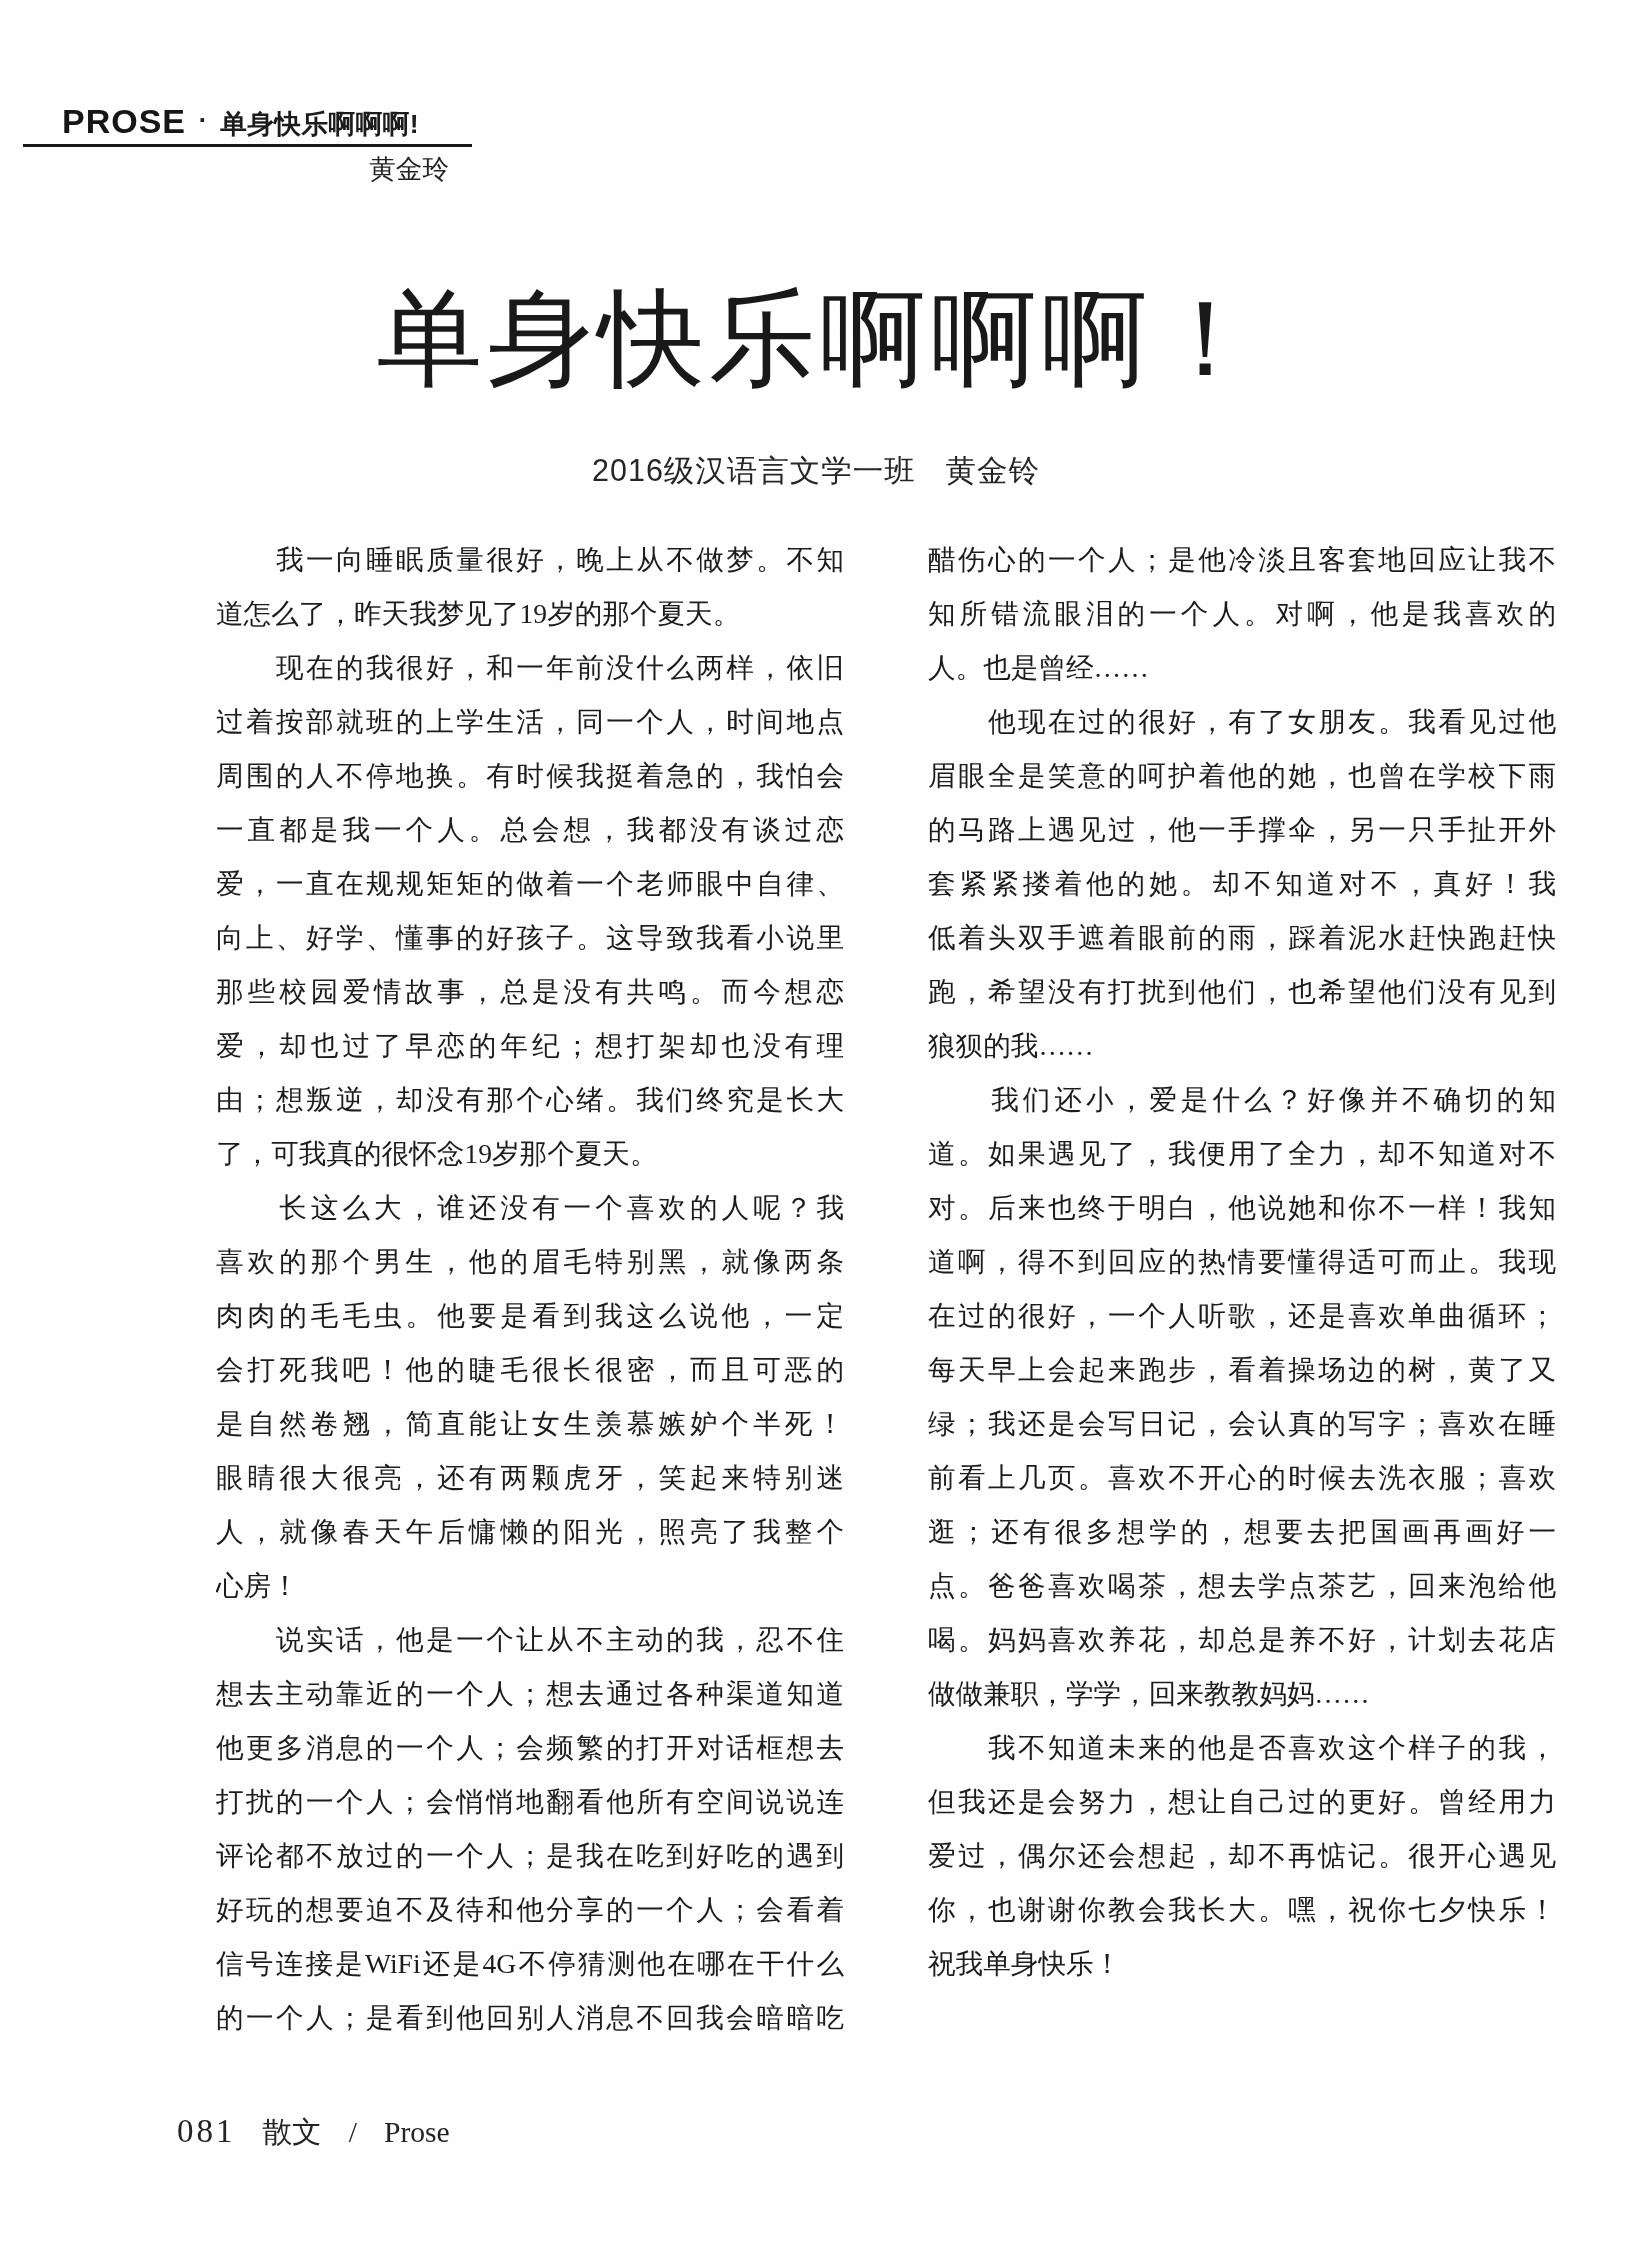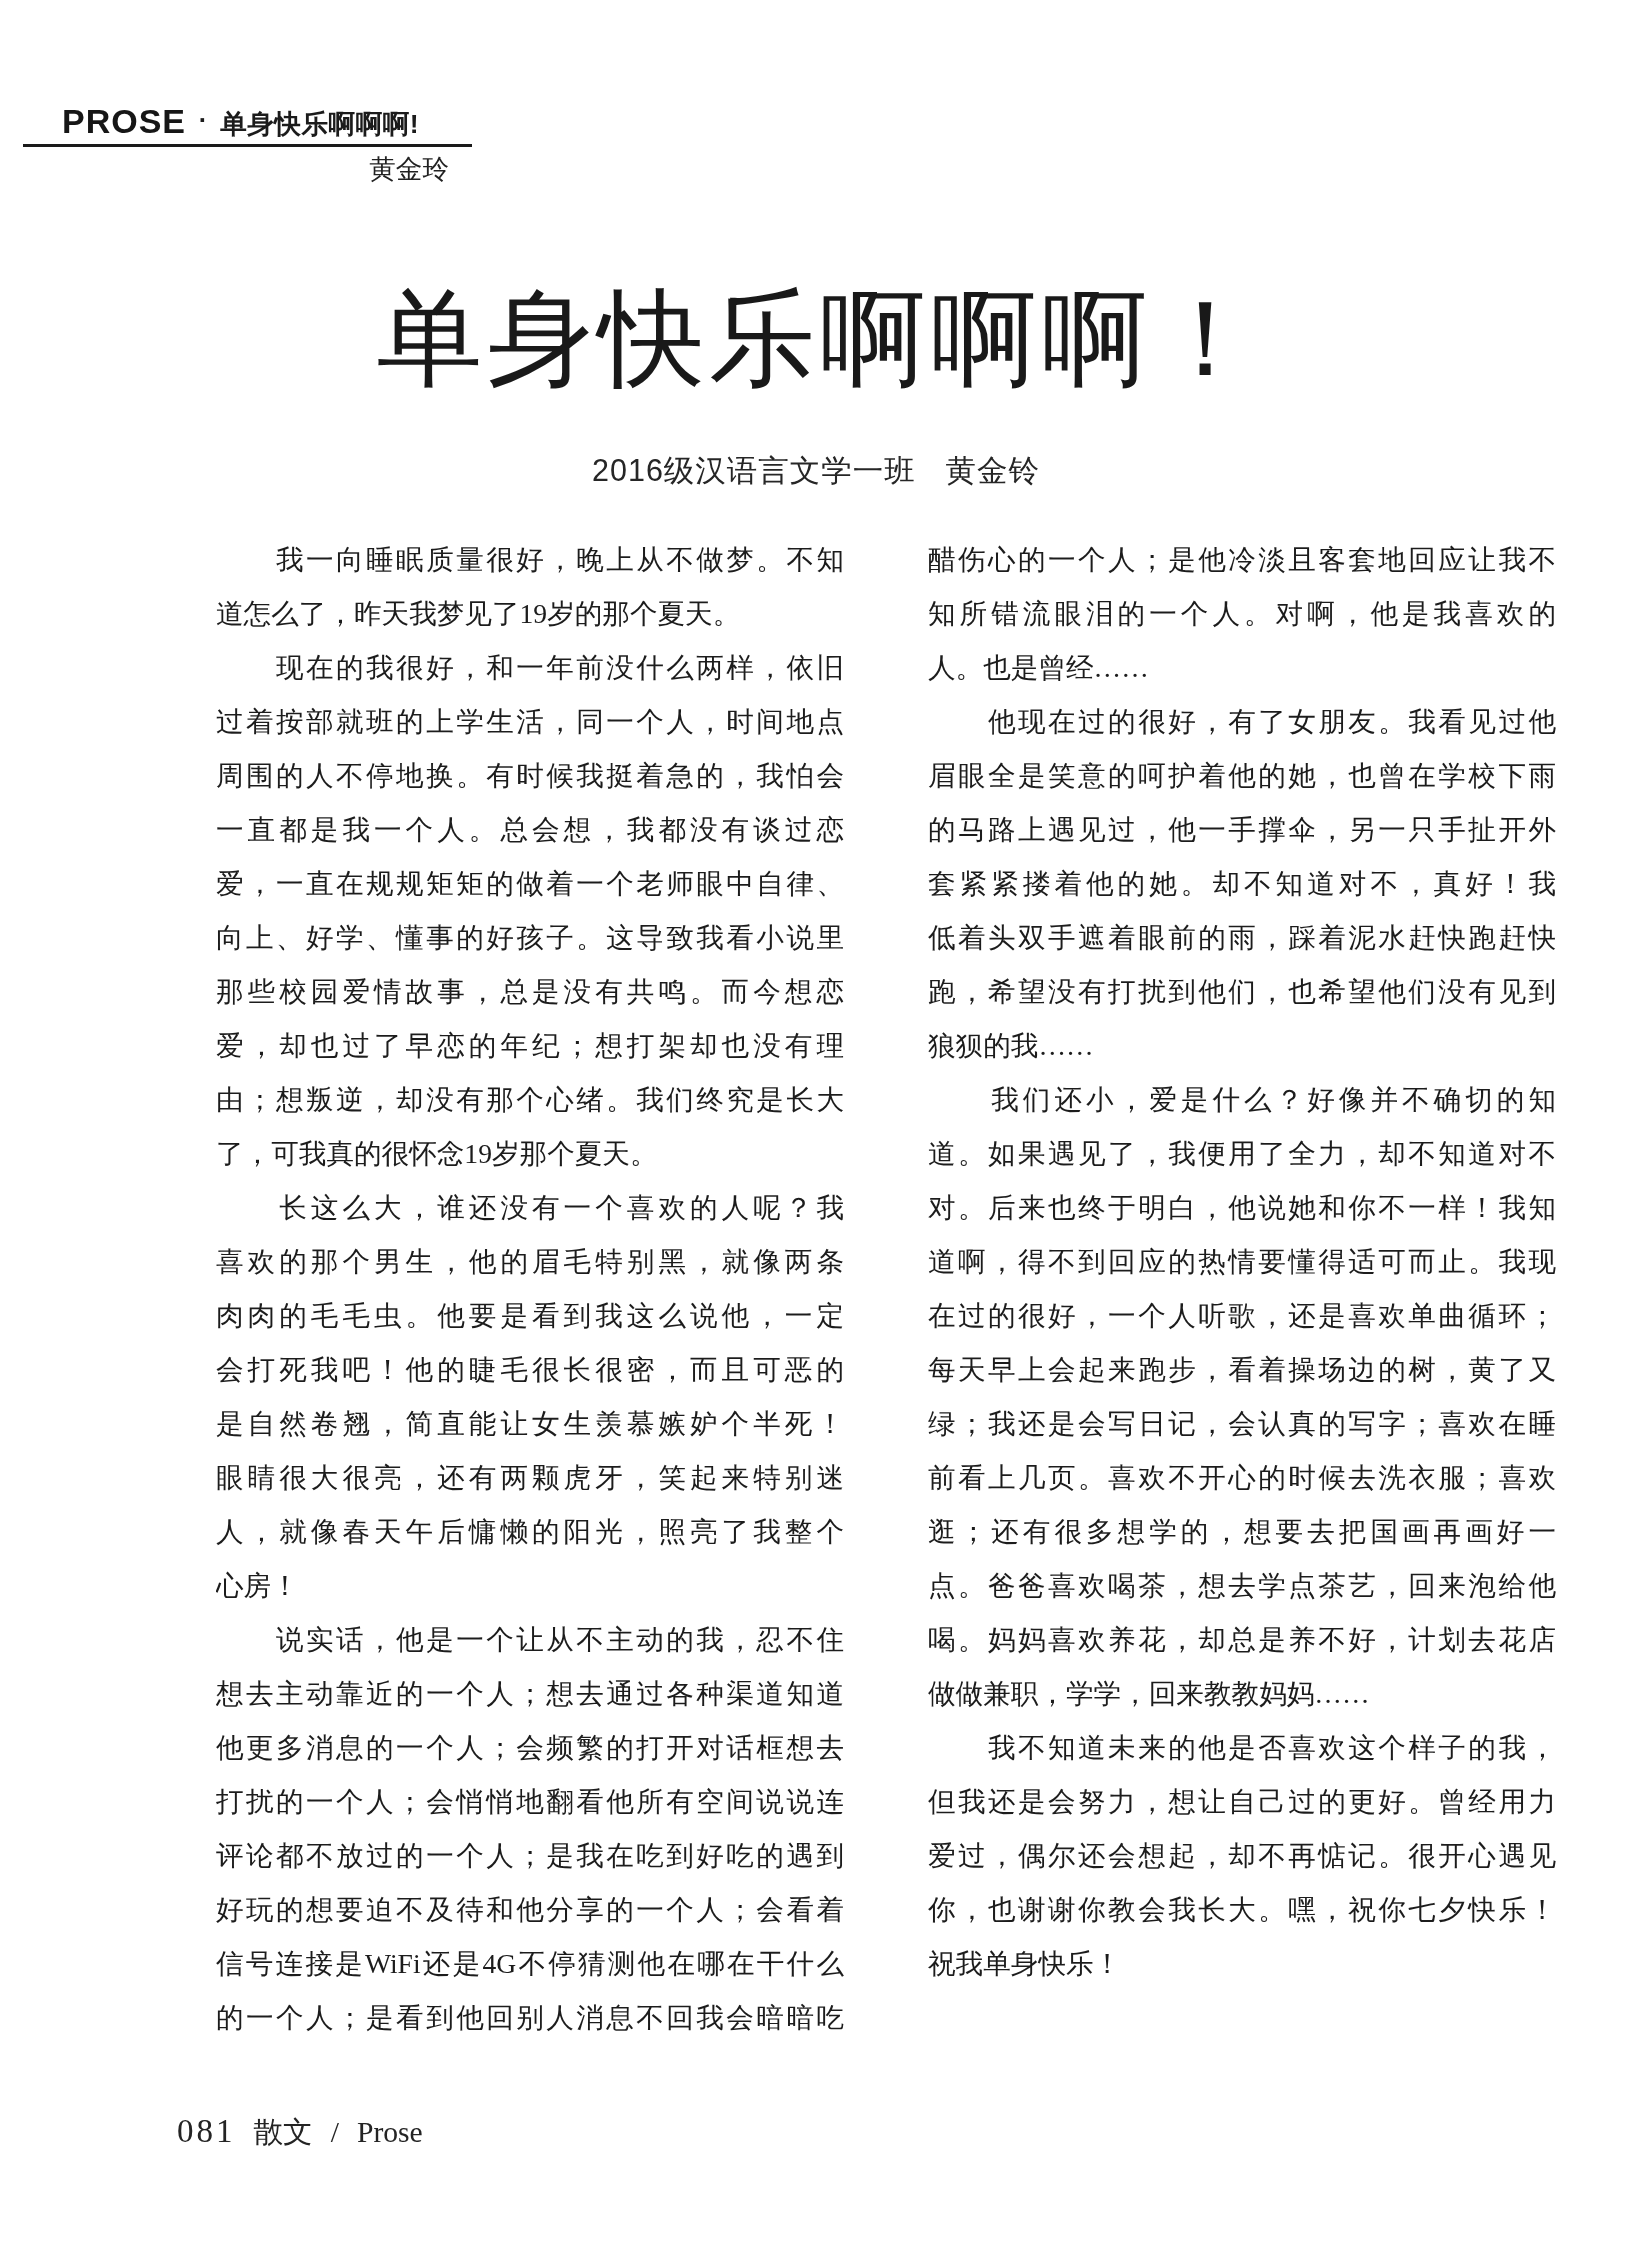--- a/index.html
+++ b/index.html
@@ -70,21 +70,21 @@
   .col-right{left:888px;margin-left:40px;}
   .line{
     height:54px;line-height:54px;
     text-align:justify;text-align-last:justify;
     overflow:hidden;white-space:normal;
   }
   .line.para-end{text-align-last:left;}
   
   .footer{
     position:absolute;left:177px;top:2112px;
-    display:flex;align-items:baseline;gap:18px;
+    display:flex;align-items:baseline;gap:27px;
     font-size:29.6px;color:#242424;
   }
   .page-num{font-size:33px;letter-spacing:3px;}
   .footer-slash{font-size:29.6px;}
   .footer-en{font-size:29.6px;}
 </style>
 </head>
 <body>
 
 <div class="page">

